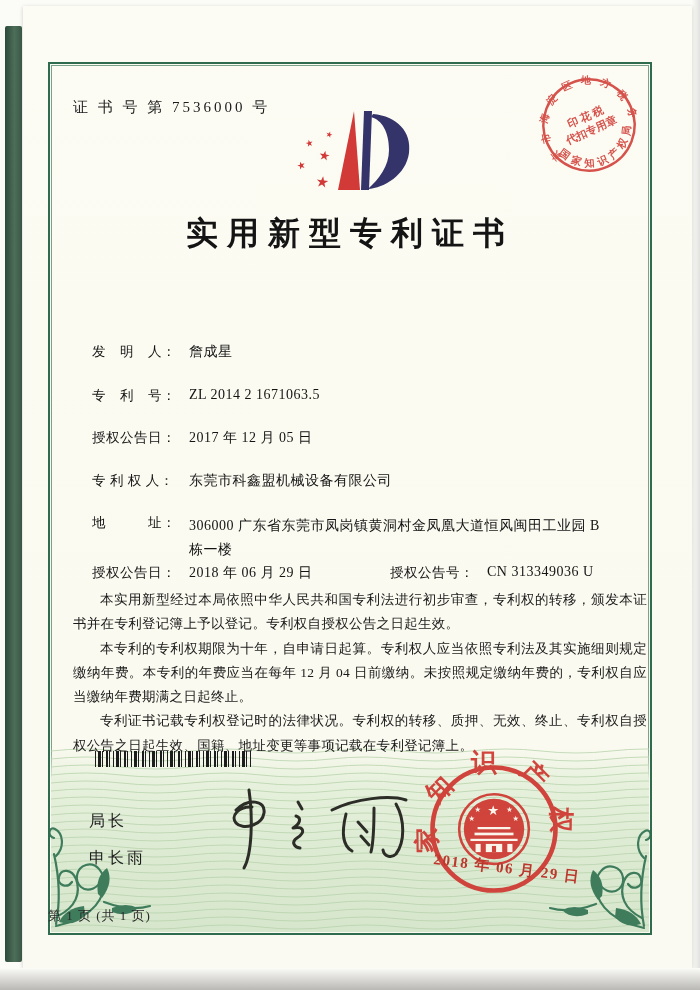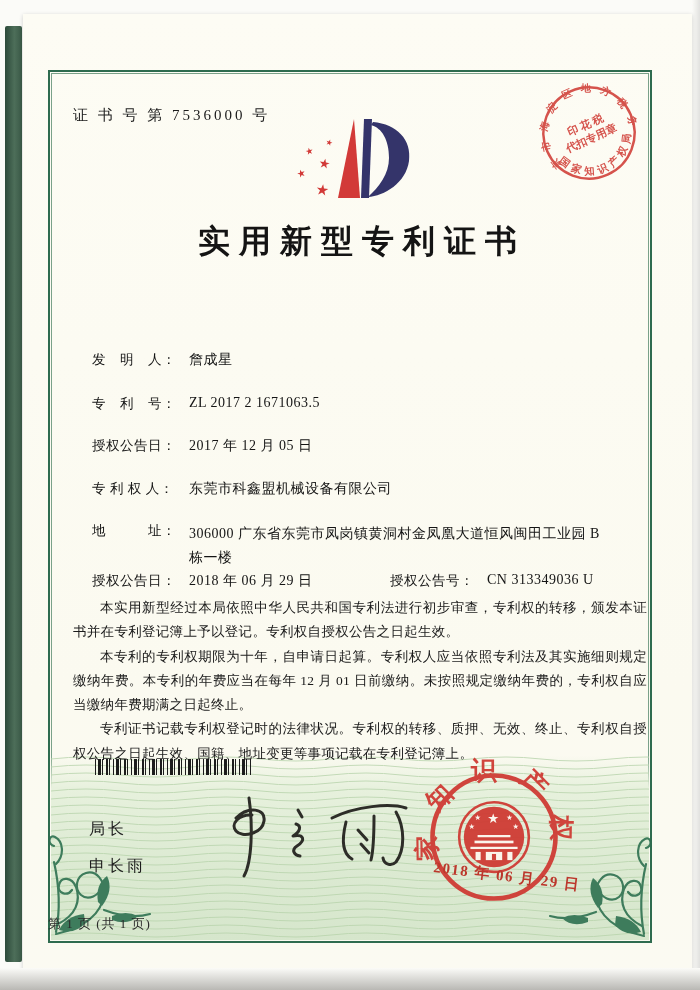--- a/index.html
+++ b/index.html
@@ -10,41 +10,41 @@
     position:relative; overflow:hidden;
   }
   .scan { position:absolute; inset:0; background:#fbfbf8; }
   .scan-shadow-bottom { position:absolute; left:0; right:0; bottom:0; height:22px;
     background:linear-gradient(#fbfbf8, #b9b8b4); }
   .scan-shadow-right { position:absolute; top:0; bottom:0; right:0; width:8px;
     background:linear-gradient(to right, rgba(0,0,0,0), rgba(0,0,0,.10)); }
   .spine { position:absolute; left:5px; top:26px; width:17px; height:936px;
     background:linear-gradient(to right,#2c4a3a,#4d6e59 55%,#3a5947);
     border-radius:2px; }
-  .cert { position:absolute; left:23px; top:14px; width:669px; height:962px;
+  .cert { position:absolute; left:23px; top:6px; width:669px; height:962px;
     background:linear-gradient(#fdfcf4,#fbfaf0 70%,#fbfaf2);
     box-shadow:0 1px 4px rgba(0,0,0,.18);padding-left:32px; }
   .frame-outer { position:absolute; left:25px; top:56px; width:604px; height:873px;
     border:2px solid #2e6b4f; }
   .frame-inner { position:absolute; inset:1px; border:1px solid #7aa189; }
 
   .green-band { position:absolute; left:28px; top:741px; width:598px; height:185px; overflow:hidden; }
   .green-band .tint { position:absolute; inset:0;
     background:linear-gradient(rgba(236,244,228,0) 0%, #e7f1dd 18%, #dcead2 60%, #d6e6cc 100%); }
   .green-band svg.waves { position:absolute; inset:0; width:100%; height:100%; }
 
   .ornament { position:absolute; width:110px; height:138px; }
   .ornament.left { left:27px; top:788px; }
   .ornament.right { left:517px; top:790px; transform:scaleX(-1); }
 
   .cert-no { position:absolute; left:50px; top:92px; font-size:15px; color:#1c1c1c;
     letter-spacing:3px; }
   .logo { position:absolute; left:258px; top:96px; width:138px; height:104px; }
   .doc-title { position:absolute; left:25px; top:206px; width:604px; text-align:center;
-    font-size:32px; font-weight:bold; color:#141414; letter-spacing:9px;margin-left:12px; }
+    font-size:32px; font-weight:bold; color:#141414; letter-spacing:9px; }
 
   .row { position:absolute; left:69px; font-size:14px; color:#141414; white-space:nowrap; }
   .flabel { display:inline-block; width:97px; font-size:13.5px; letter-spacing:.5px;
     vertical-align:top; }
   .fvalue { font-size:14px; letter-spacing:.5px; }
   .fvalue.wrap { display:inline-block; width:424px; white-space:normal; line-height:1.7; }
   .pair2 { position:absolute; left:298px; top:0; }
 
   .paras { position:absolute; left:50px; top:582px; width:574px; color:#1a1a1a; }
   .paras p { font-size:13.5px; line-height:1.8; text-indent:2em; letter-spacing:.3px;
@@ -141,41 +141,41 @@
         <path d="M92 12 C 116 14, 131 30, 128 51 C 125 73, 103 86, 87 87 C 98 77, 108 64, 108 48 C 108 30, 101 18, 90 15 Z"></path>
       </g>
     </svg>
 
     <div class="doc-title">实用新型专利证书</div>
 
     <div class="row" style="top:337px">
       <span class="flabel">发　明　人：</span><span class="fvalue">詹成星</span>
     </div>
     <div class="row" style="top:381px">
-      <span class="flabel">专　利　号：</span><span class="fvalue">ZL 2017 2 1671063.5</span>
+      <span class="flabel">专　利　号：</span><span class="fvalue">ZL 2014 2 1671063.5</span>
     </div>
     <div class="row" style="top:423px">
       <span class="flabel">授权公告日：</span><span class="fvalue">2017 年 12 月 05 日</span>
     </div>
     <div class="row" style="top:466px">
       <span class="flabel">专 利 权 人：</span><span class="fvalue">东莞市科鑫盟机械设备有限公司</span>
     </div>
     <div class="row" style="top:508px">
       <span class="flabel">地　　　址：</span><span class="fvalue wrap">306000 广东省东莞市凤岗镇黄洞村金凤凰大道恒风闽田工业园 B 栋一楼</span>
     </div>
     <div class="row" style="top:558px">
       <span class="flabel">授权公告日：</span><span class="fvalue">2018 年 06 月 29 日</span>
       <span class="pair2">
         <span class="flabel">授权公告号：</span><span class="fvalue">CN 313349036 U</span>
       </span>
     </div>
 
     <div class="paras">
       <p>本实用新型经过本局依照中华人民共和国专利法进行初步审查，专利权的转移，颁发本证书并在专利登记簿上予以登记。专利权自授权公告之日起生效。</p>
-      <p>本专利的专利权期限为十年，自申请日起算。专利权人应当依照专利法及其实施细则规定缴纳年费。本专利的年费应当在每年 12 月 01 日前缴纳。未按照规定缴纳年费的，专利权自应当缴纳年费期满之日起终止。</p>
+      <p>本专利的专利权期限为十年，自申请日起算。专利权人应当依照专利法及其实施细则规定缴纳年费。本专利的年费应当在每年 12 月 04 日前缴纳。未按照规定缴纳年费的，专利权自应当缴纳年费期满之日起终止。</p>
       <p>专利证书记载专利权登记时的法律状况。专利权的转移、质押、无效、终止、专利权自授权公告之日起生效、国籍、地址变更等事项记载在专利登记簿上。</p>
     </div>
 
     <div class="barcode"></div>
 
     <div class="signer">
       <div>局长</div>
       <div>申长雨</div>
     </div>
 

